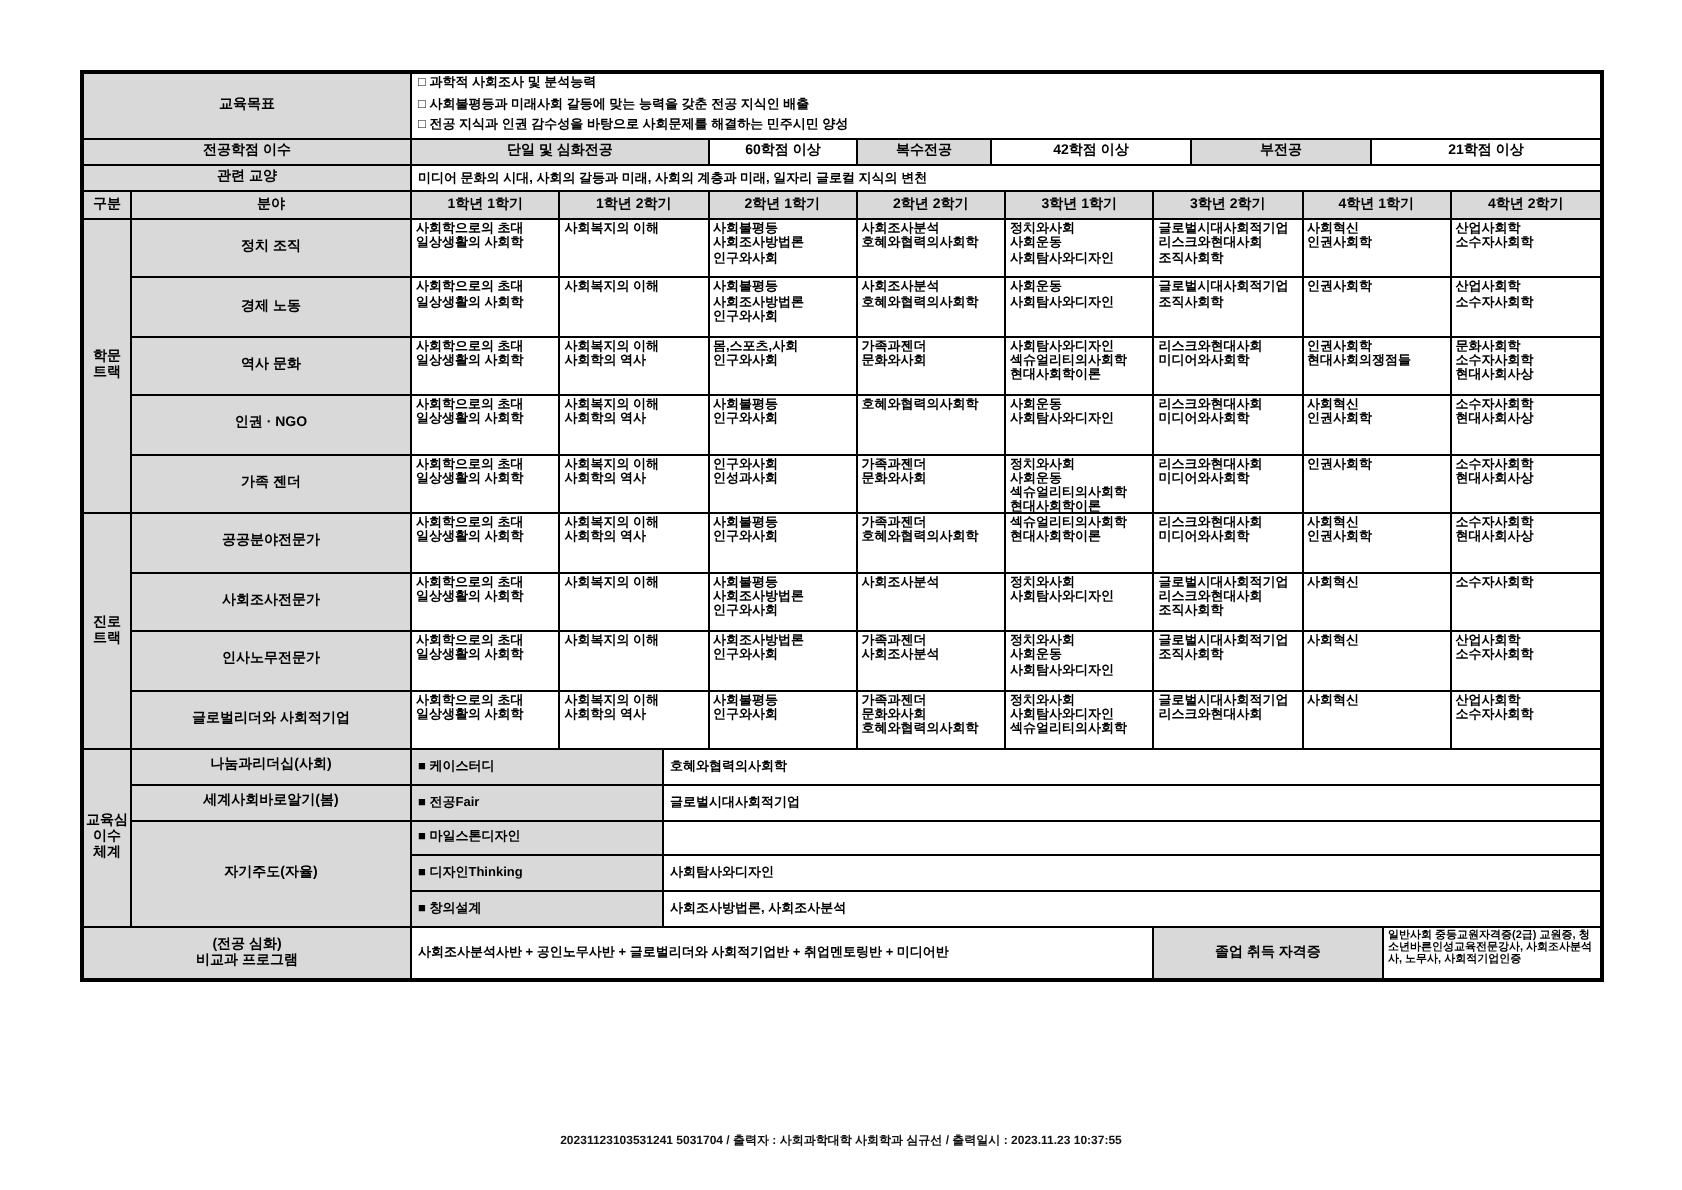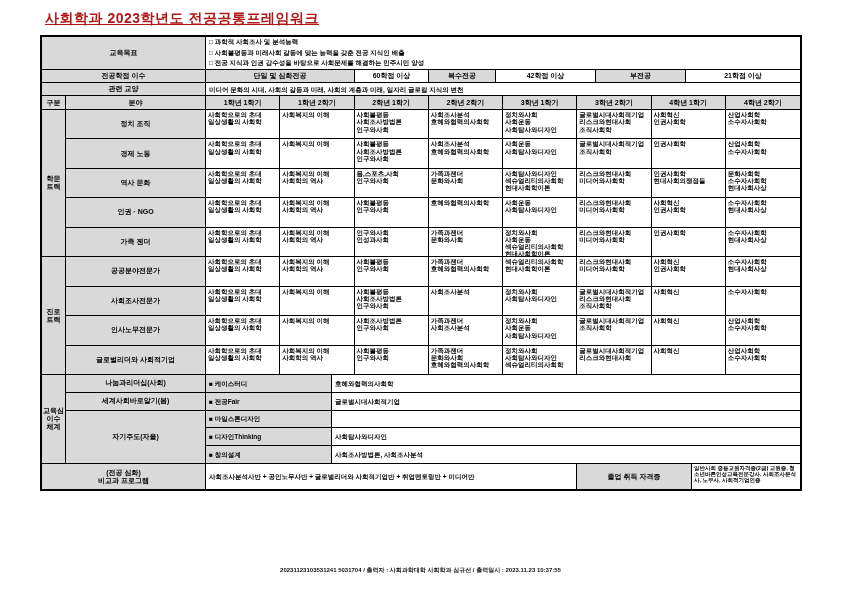--- a/index.html
+++ b/index.html
@@ -21,21 +21,20 @@
   .goal-line{font-weight:bold;font-size:6.5px;line-height:10.5px;padding-left:3px;white-space:nowrap;}
   .smalltxt{font-weight:bold;font-size:6.5px;line-height:8px;padding:1px 0 0 3px;
             display:flex;align-items:center;}
   #footer{position:absolute;left:0;top:566px;width:841px;text-align:center;
           font-size:6px;font-weight:bold;color:#111;}
 </style>
 </head>
 <body>
 
 <div id="page">
-  <div id="title">사회학과 2023학년도 전공공통프레임워크</div>
   <div id="frame">
       <div class="abs row" style="left:0;top:0;width:758px;height:33px;">
         <div class="cell gray lbl" style="width:164px;height:33px;">교육목표</div>
         <div class="cell" style="width:594px;height:33px;border-right:none;">
           <div class="goal-line">□ 과학적 사회조사 및 분석능력</div>
           <div class="goal-line">□ 사회불평등과 미래사회 갈등에 맞는 능력을 갖춘 전공 지식인 배출</div>
           <div class="goal-line">□ 전공 지식과 인권 감수성을 바탕으로 사회문제를 해결하는 민주시민 양성</div>
         </div>
       </div>
       <div class="abs row" style="left:0;top:33px;width:758px;height:13px;">

